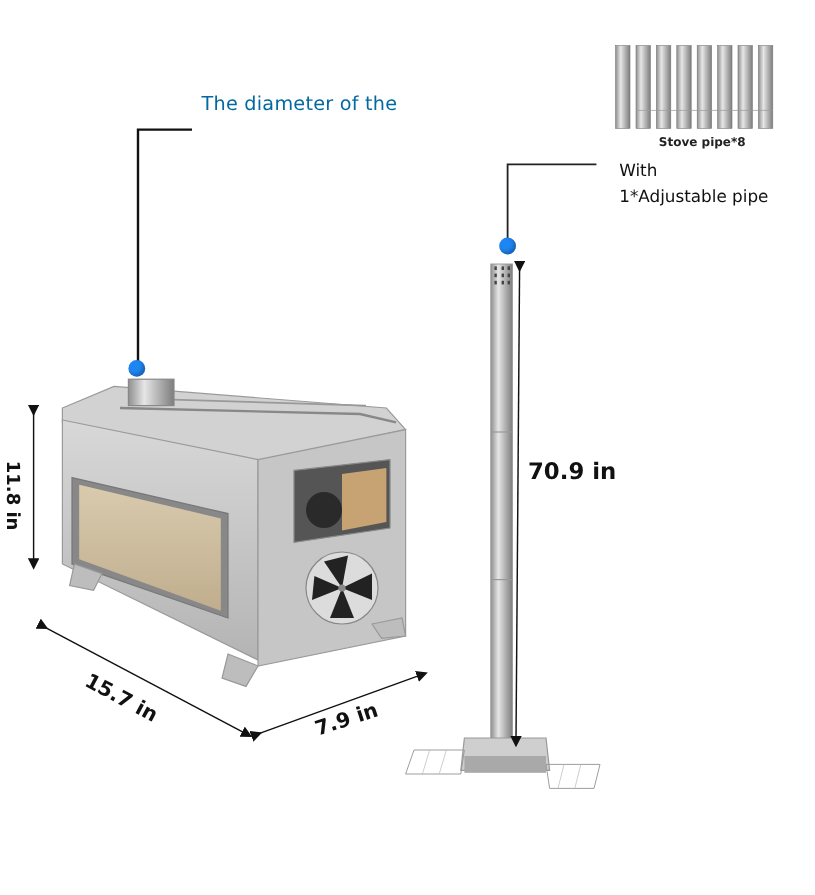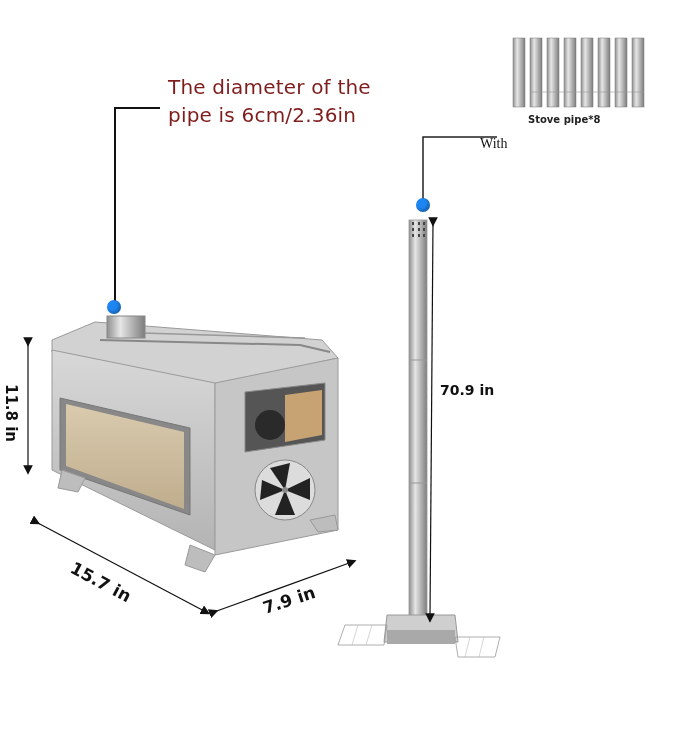--- a/index.html
+++ b/index.html
@@ -1,19 +1,19 @@
 <!DOCTYPE html>
 <html><head>
 <meta charset="utf-8">
 <style>
   html, body { margin: 0; padding: 0; background: #ffffff; }
   body { width: 679px; height: 746px; position: relative; overflow: hidden;
          font-family: "DejaVu Sans", sans-serif; color: #111; }
   .abs { position: absolute; }
-  .callout-title { font-size: 20px; line-height: 28px; color: #7f1d1d; font-weight: 400; letter-spacing: 0.2px; }
+  .callout-title { font-size: 16px; line-height: 28px; color: #0369a1; font-weight: 400; letter-spacing: 0.2px; }
   .kit-caption { font-size: 10px; font-weight: 700; color: #222; }
   .kit-list { font-size: 14px; line-height: 21px; color: #111; }
   .dim { font-weight: 700; color: #111; font-size: 17px; white-space: nowrap; }
   .dot { width: 14px; height: 14px; border-radius: 50%; background: #1e86f2;
          box-shadow: inset -2px -2px 3px rgba(0,0,0,0.25); }
   svg { position: absolute; left: 0; top: 0; }
 </style>
 </head>
 <body>
 
@@ -118,24 +118,24 @@
   <line x1="36" y1="522" x2="206" y2="612" stroke="#111" stroke-width="1.2" marker-start="url(#arr)" marker-end="url(#arr)"></line>
   <line x1="214" y1="612" x2="352" y2="562" stroke="#111" stroke-width="1.2" marker-start="url(#arr)" marker-end="url(#arr)"></line>
   <line x1="433" y1="222" x2="430" y2="618" stroke="#111" stroke-width="1.2" marker-start="url(#arr)" marker-end="url(#arr)"></line>
 </svg>
 
 <div class="abs dot" style="left:107px; top:300px;"></div>
 <div class="abs dot" style="left:416px; top:198px;"></div>
 
 <div class="abs callout-title" style="left:168px; top:73px;">
   <div>The diameter of the</div>
-  <div>pipe is 6cm/2.36in</div>
 </div>
 
-<div class="abs kit-caption" style="left:528px; top:114px;">Stove pipe*8</div>
-<div class="abs kit-list" style="left:480px; top:133px;font-family:Liberation Serif, serif;">
+<div class="abs kit-caption" style="left:549px; top:114px;">Stove pipe*8</div>
+<div class="abs kit-list" style="left:516px; top:133px;">
   <div>With</div>
+  <div>1*Adjustable pipe</div>
 </div>
 
 <div class="abs dim" style="left:-18px; top:404px; transform: rotate(90deg); font-size:15px;">11.8 in</div>
 <div class="abs dim" style="left:68px; top:572px; transform: rotate(28deg);">15.7 in</div>
 <div class="abs dim" style="left:262px; top:590px; transform: rotate(-18deg);">7.9 in</div>
-<div class="abs dim" style="left:440px; top:382px; font-size:14px;">70.9 in</div>
+<div class="abs dim" style="left:440px; top:382px; font-size:19px;">70.9 in</div>
 
 </body></html>

